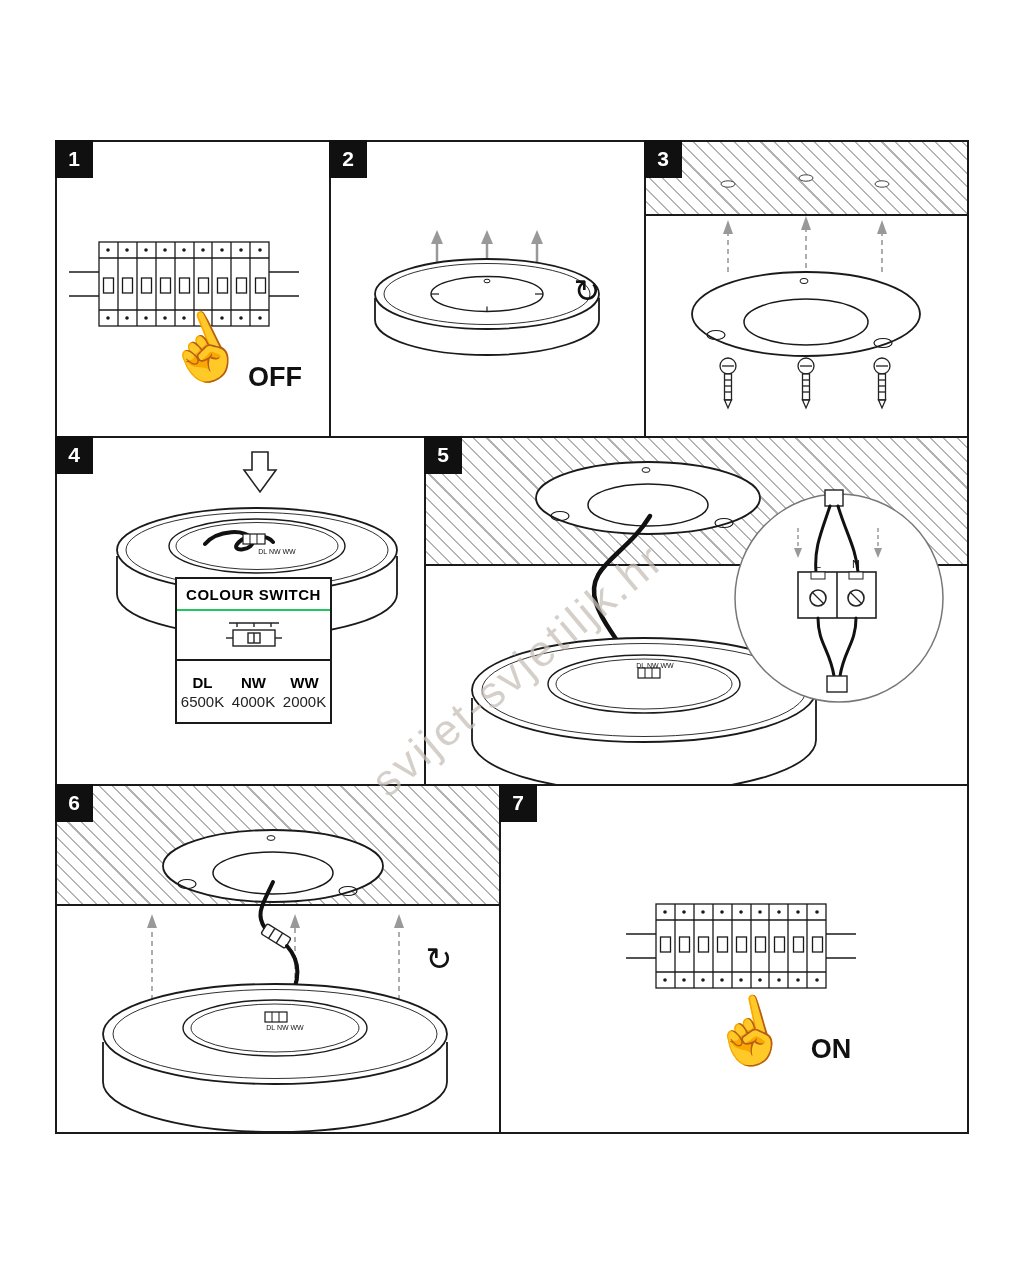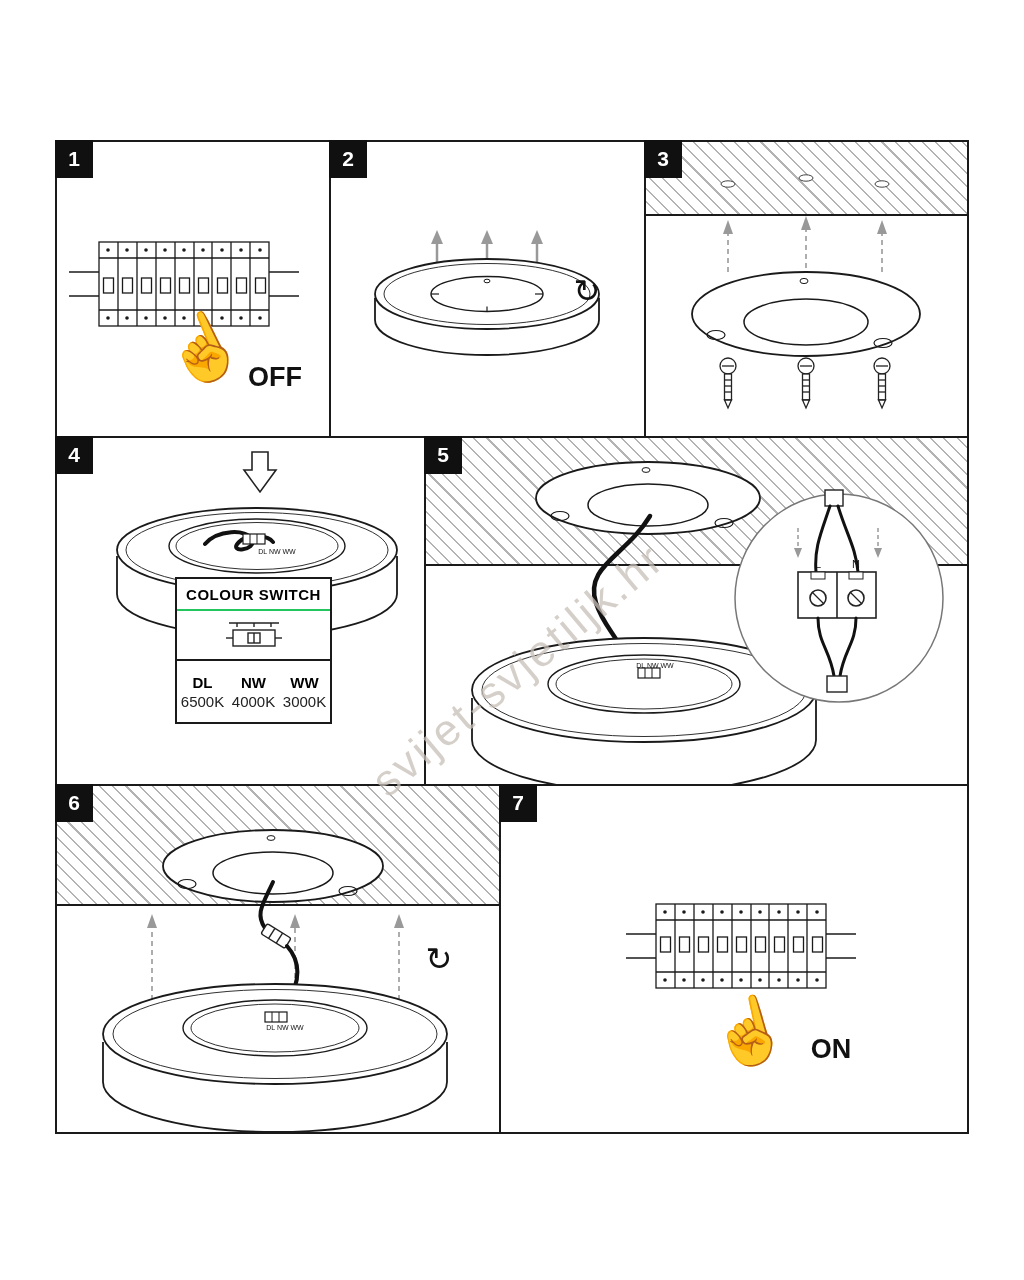--- a/index.html
+++ b/index.html
@@ -200,21 +200,21 @@
               <line x1="58" y1="21" x2="65" y2="21"></line>
           </g>
         </svg>
       </div>
       <div class="cs-labels">
         <span class="cs-mode">DL</span>
         <span class="cs-mode">NW</span>
         <span class="cs-mode">WW</span>
         <span class="cs-temp">6500K</span>
         <span class="cs-temp">4000K</span>
-        <span class="cs-temp">3000K</span>
+        <span class="cs-temp">2000K</span>
       </div>
     </div>
   </div>
 
   <div class="panel" style="left:424px;top:436px;width:545px;height:350px;">
     <div class="badge">5</div>
     <div class="hatch" style="height:126px;"></div>
     <svg class="illus" width="541" height="346" viewBox="0 0 541 346">
       <g transform="translate(222,60)" stroke="#1a1a1a" fill="none" stroke-width="1.8">
         <ellipse rx="112" ry="36" fill="#fff"></ellipse>

